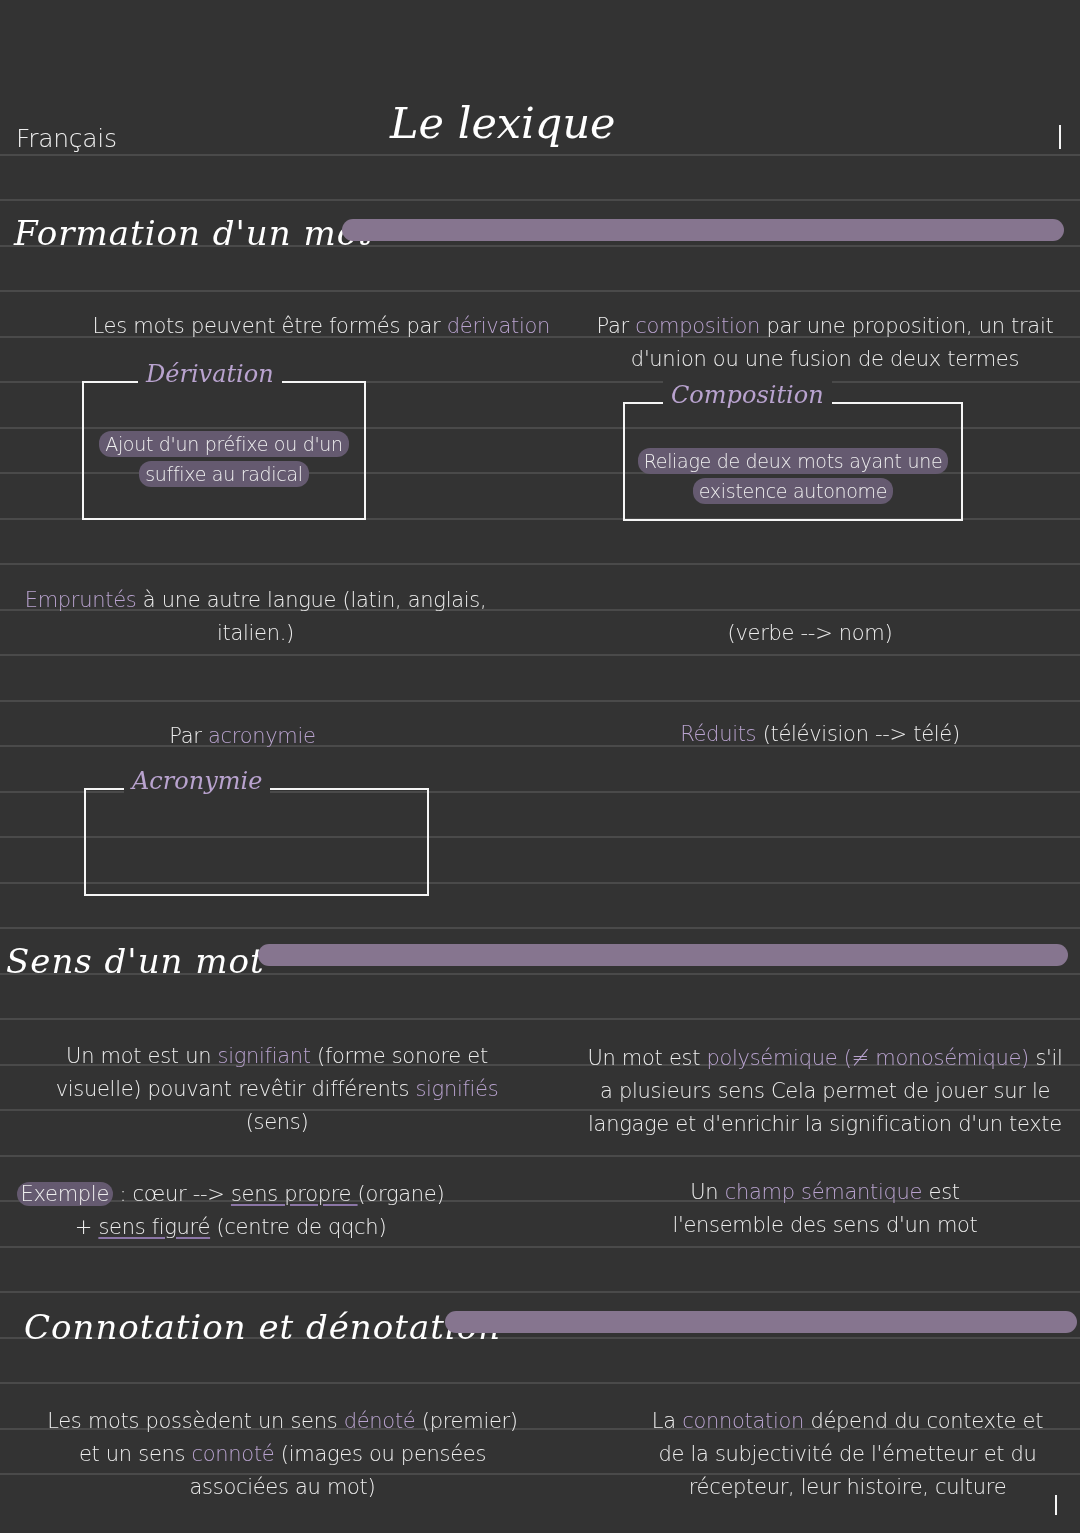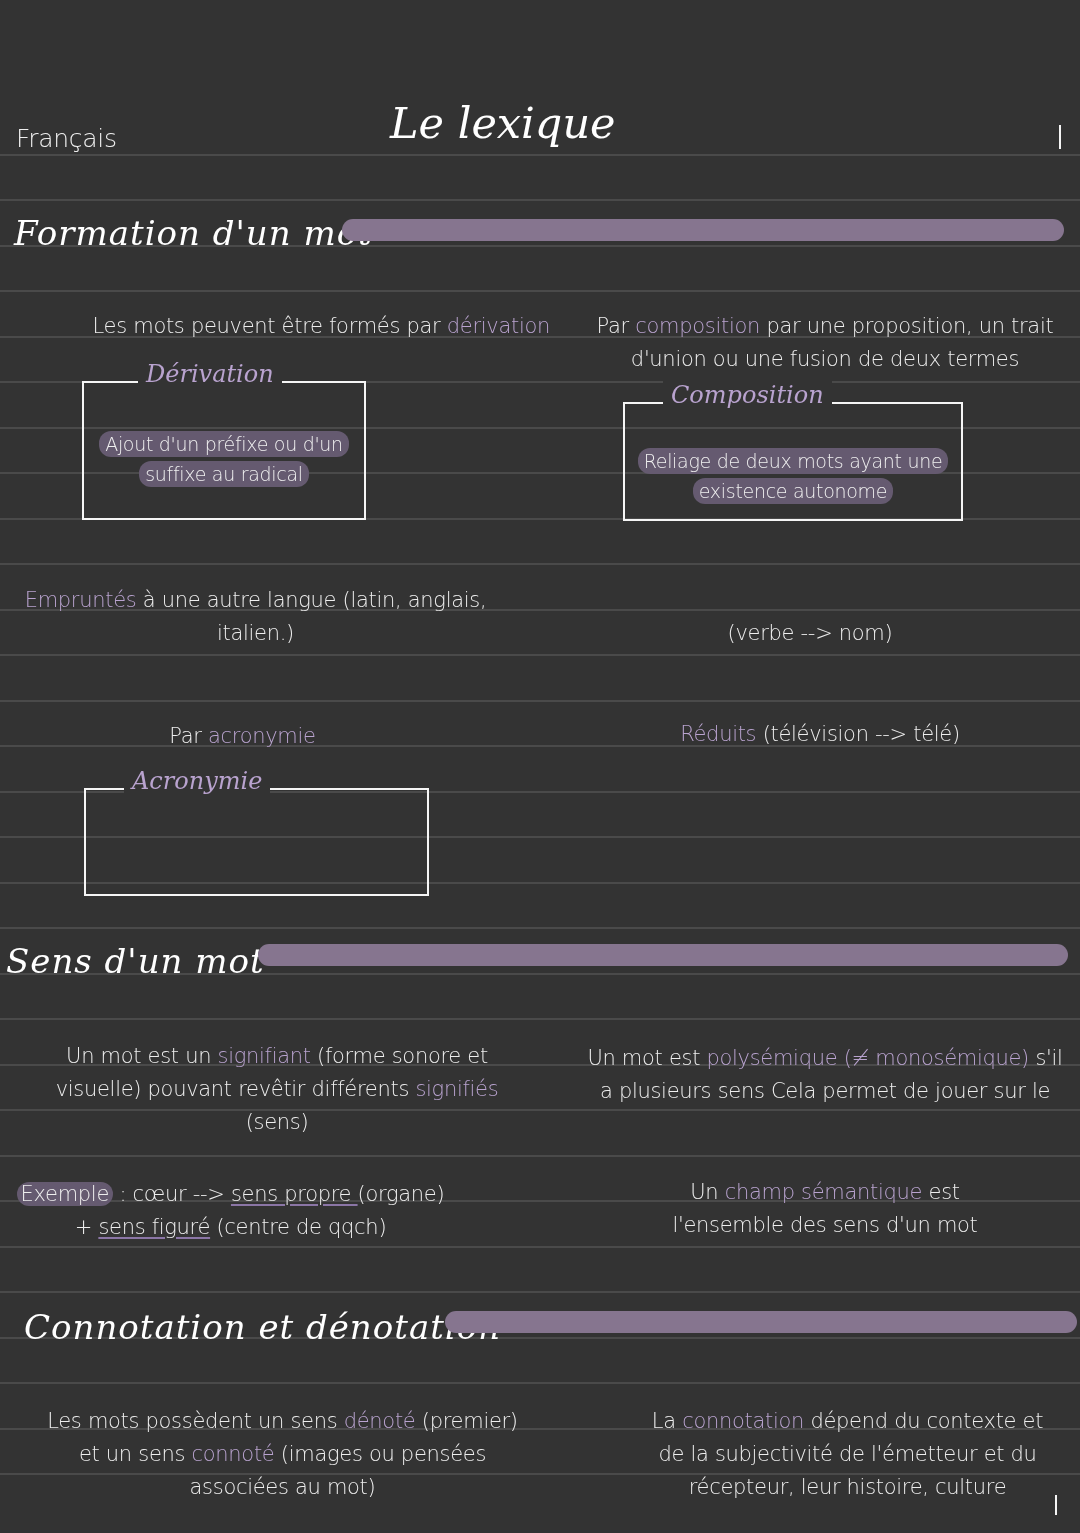--- a/index.html
+++ b/index.html
@@ -148,20 +148,21 @@
 
   <div class="abs txt" style="left:0; width:522px; top:1040px;margin-left:16px;">
     <span>Un mot est un </span><span class="hl">signifiant</span><span> (forme sonore et</span><br>
     <span>visuelle) pouvant revêtir différents </span><span class="hl">signifiés</span><br>
     <span>(sens)</span>
   </div>
 
   <div class="abs txt" style="left:580px; width:490px; top:1042px;">
     <span>Un mot est </span><span class="hl">polysémique (≠ monosémique)</span><span> s'il</span><br>
     <span>a plusieurs sens Cela permet de jouer sur le</span><br>
+    <span>langage et d'enrichir la signification d'un texte</span>
   </div>
 
   <div class="abs txt" style="left:8px; width:445px; top:1178px;">
     <span class="tag">Exemple</span><span> : cœur --&gt; </span><span class="u">sens propre </span><span>(organe)</span><br>
     <span>+ </span><span class="u">sens figuré</span><span> (centre de qqch)</span>
   </div>
 
   <div class="abs txt" style="left:580px; width:490px; top:1176px;">
     <span>Un </span><span class="hl">champ sémantique</span><span> est</span><br>
     <span>l'ensemble des sens d'un mot</span>

